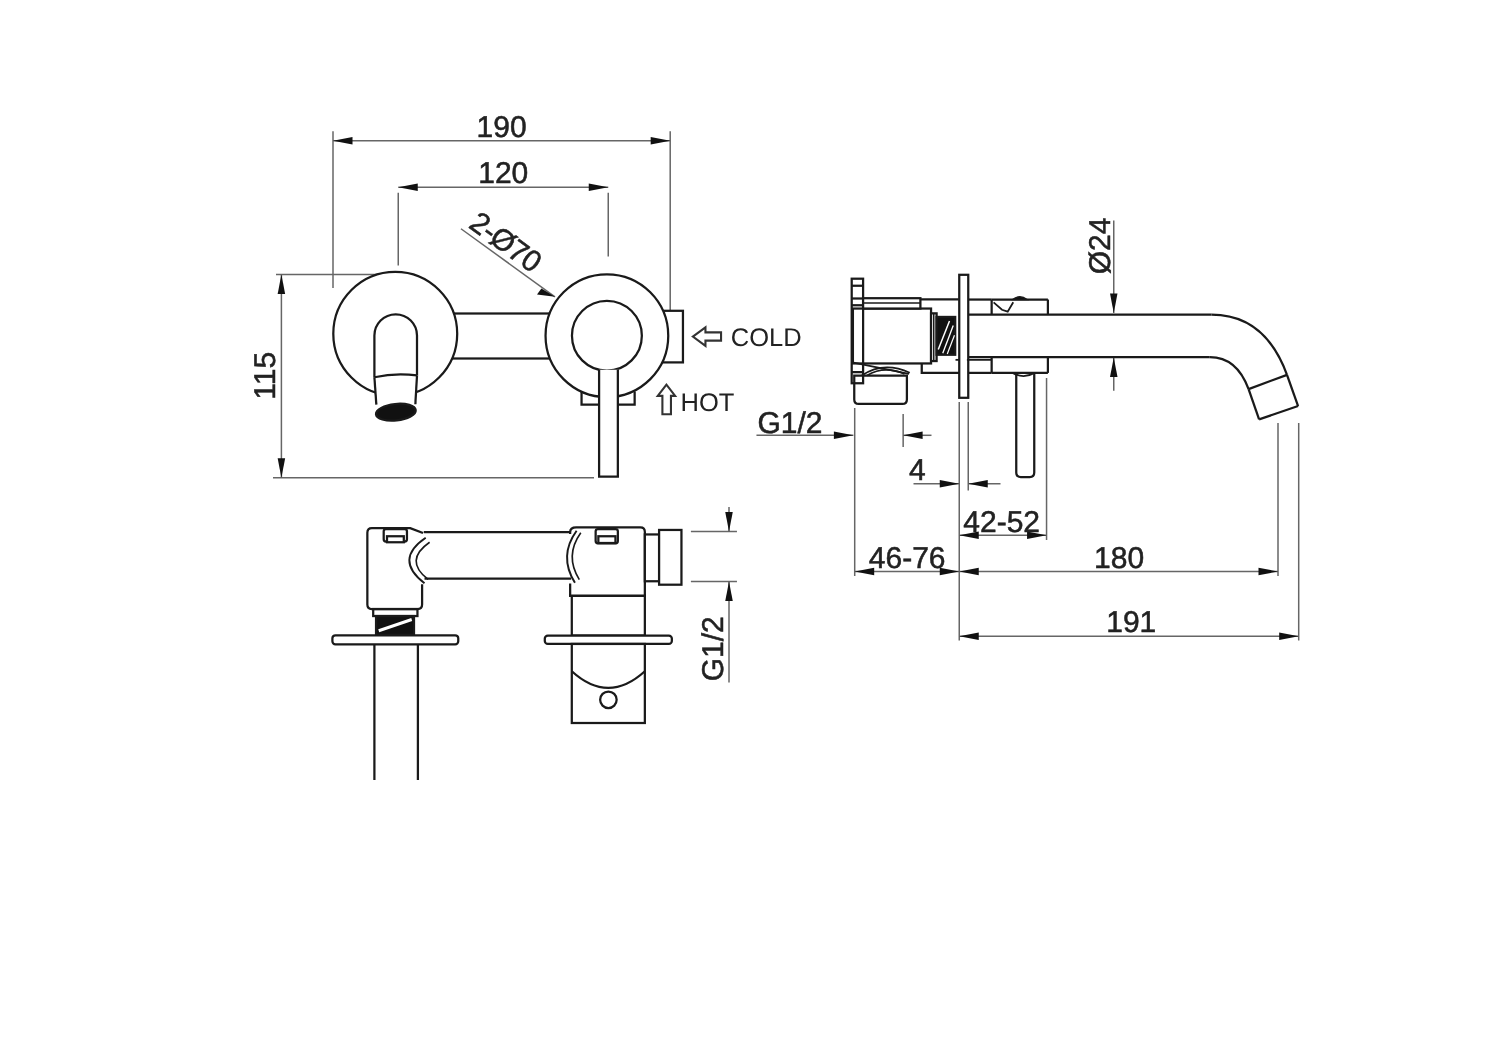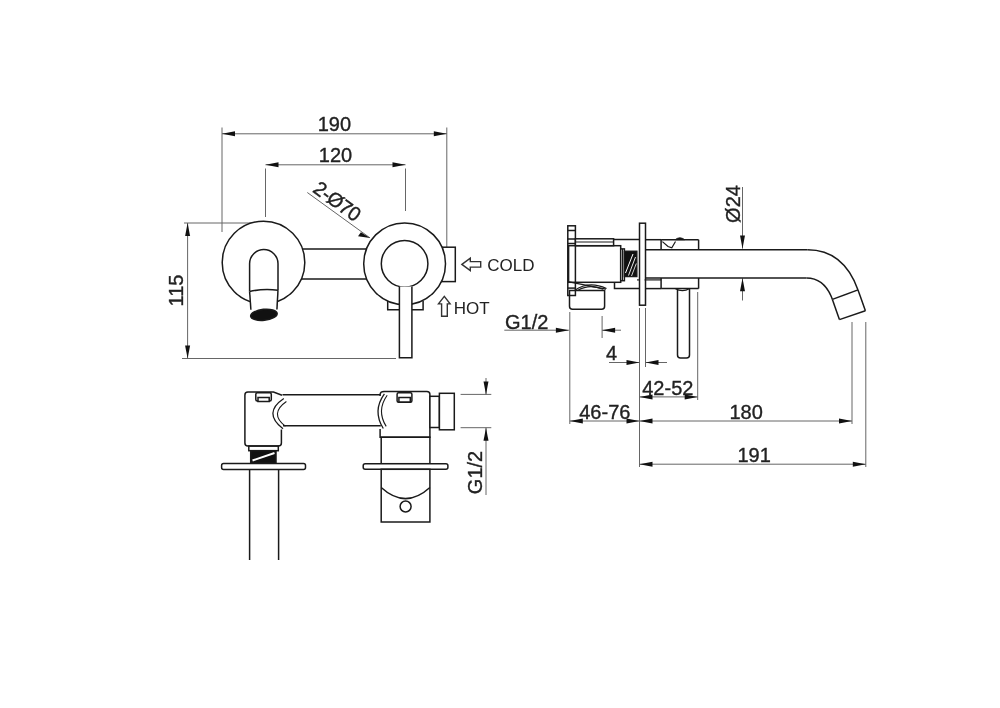--- a/index.html
+++ b/index.html
@@ -1,16 +1,16 @@
 <!DOCTYPE html>
 <html><head>
 <meta charset="utf-8">
 <style>
 html,body{margin:0;padding:0;background:#ffffff;}
-#wrap{width:1000px;height:520px;position:relative;background:#f9a8d4;will-change:transform;transform:translateZ(0);margin-top:40px;}
+#wrap{width:1000px;height:520px;position:relative;background:#f9a8d4;will-change:transform;transform:translateZ(0);}
 text{font-family:"Liberation Sans",sans-serif;fill:#222;}
 .dim{font-size:20px;stroke:#222;stroke-width:0.35px;}
 .lbl{font-size:17px;}
 </style>
 </head>
 <body>
 <div id="wrap">
 <svg width="1000" height="708" viewBox="0 0 1000 708">
 <rect x="0" y="0" width="1000" height="708" fill="#fff"></rect>
 

